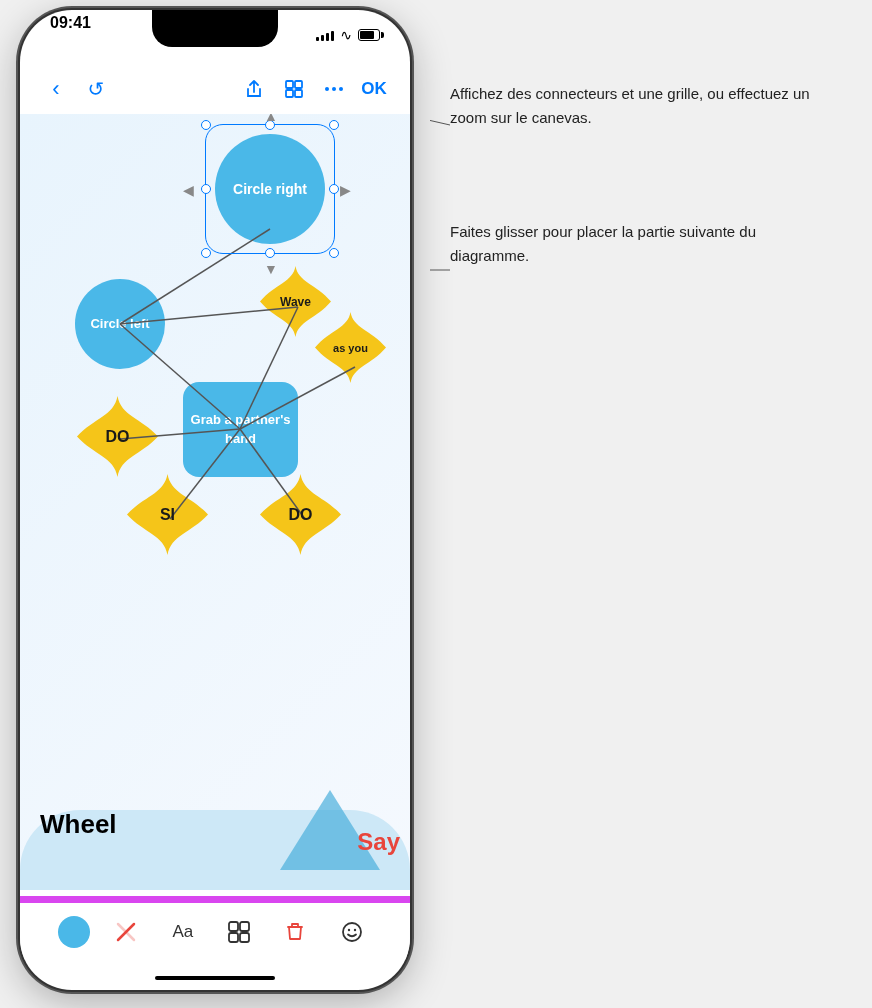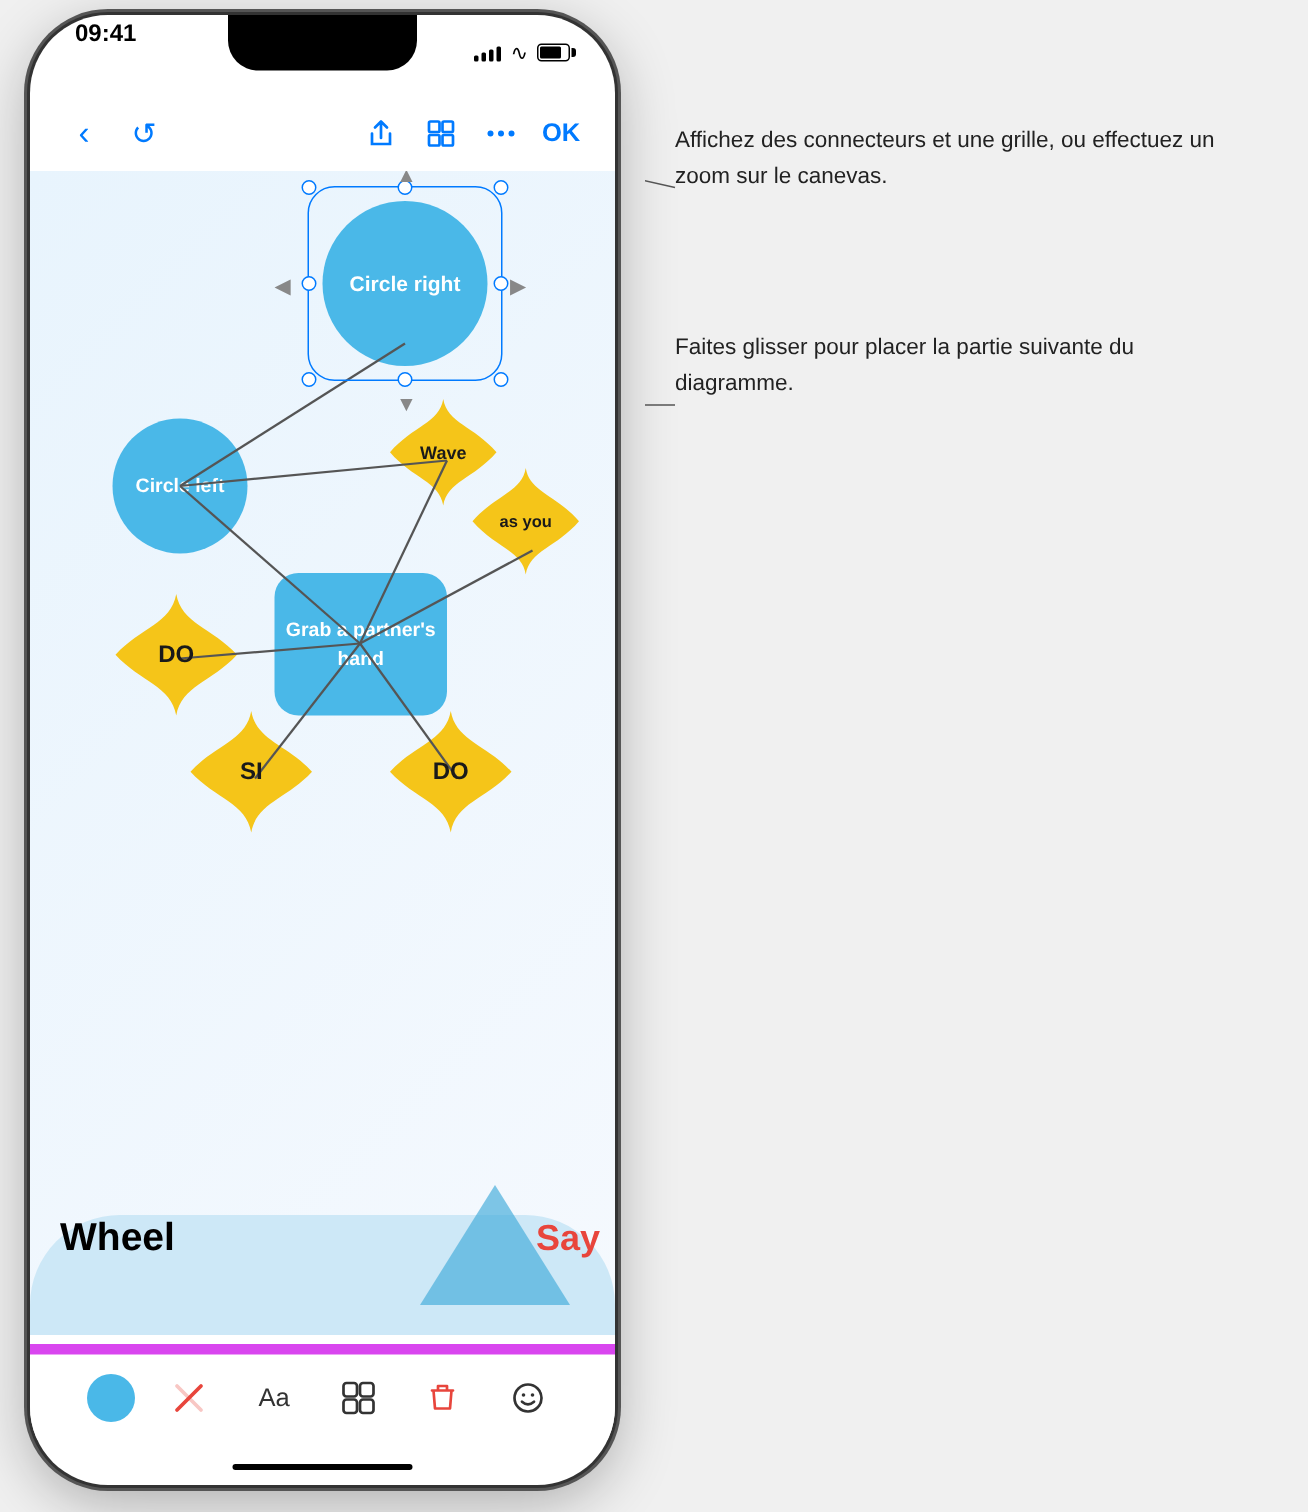--- a/index.html
+++ b/index.html
@@ -434,21 +434,21 @@
 
     <div class="node node-star" style="left:238px; top:358px; width:85px; height:85px;">
       <svg class="star-svg" viewBox="0 0 85 85" fill="#F5C519">
         <path d="M42.5 2 C46 22, 66 24, 83 42.5 C66 61, 46 63, 42.5 83 C39 63, 19 61, 2 42.5 C19 24, 39 22, 42.5 2 Z"></path>
       </svg>
       <span class="star-text" style="font-size:16px; font-weight:800;">DO</span>
     </div>
 
     <div style="position:absolute; bottom:50px; left:20px; font-size:26px; font-weight:700; color:#000;">Wheel</div>
 
-    <div style="position:absolute; bottom:50px; right:10px; font-size:24px; font-weight:700; color:#e8453c;">Say</div>
+    <div style="position:absolute; bottom:34px; right:10px; font-size:24px; font-weight:700; color:#e8453c;">Say</div>
   </div>
 
   <div class="bottom-toolbar">
     <div class="circle-btn"></div>
 
     <div class="bottom-btn">
       <svg width="24" height="24" viewBox="0 0 24 24">
         <line x1="4" y1="20" x2="20" y2="4" stroke="#e8453c" stroke-width="2.5" stroke-linecap="round"></line>
         <line x1="4" y1="4" x2="20" y2="20" stroke="#e8453c" stroke-width="2.5" stroke-linecap="round" opacity="0.3"></line>
       </svg>

